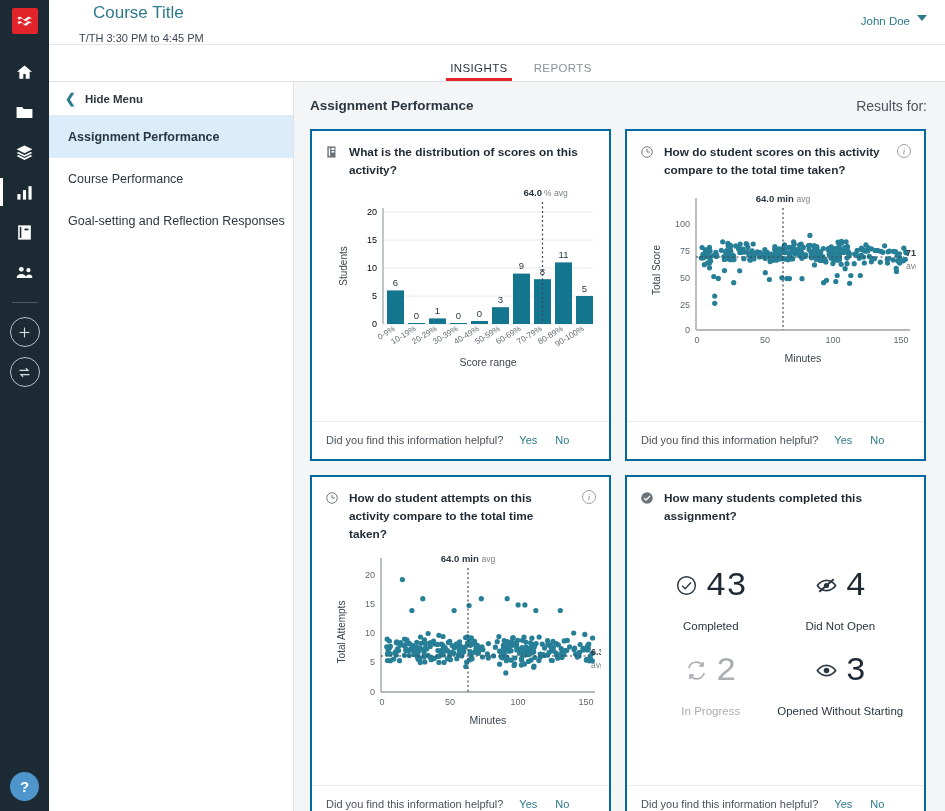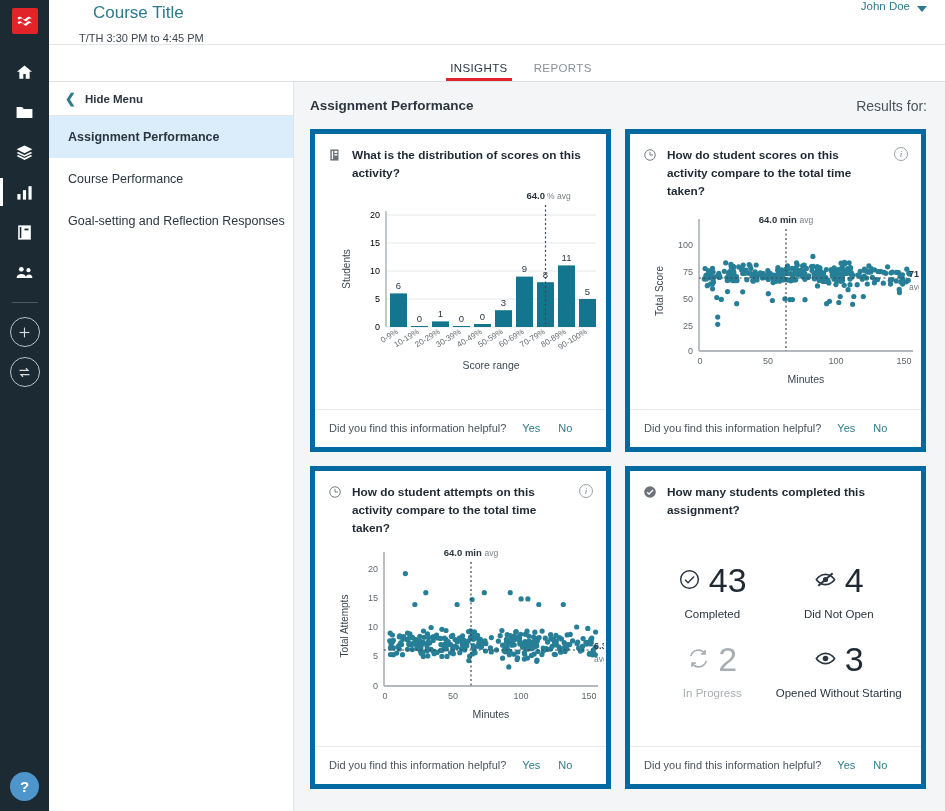--- a/index.html
+++ b/index.html
@@ -60,22 +60,22 @@
   }
   .course-title {
     position: absolute; left: 44px; top: 3px;
     font-size: 17px; color: #2d7a8c; font-weight: 400;
   }
   .course-sub {
     position: absolute; left: 30px; top: 32px;
     font-size: 11px; color: #3c4650;
   }
   .user-menu {
-    position: absolute; right: 18px; top: 0;
-    display: flex; align-items: flex-end; gap: 7px;
+    position: absolute; right: 18px; top: 15px;
+    display: flex; align-items: flex-start; gap: 7px;
     font-size: 11.5px; color: #2d7a8c;
   }
   .caret-down {
     width: 0; height: 0;
     border-left: 5px solid transparent; border-right: 5px solid transparent;
     border-top: 6px solid #2d7a8c;
   }
 
   
   .tabbar {
@@ -132,22 +132,22 @@
     background: #fff; display: flex; align-items: center; gap: 8px;
     padding: 0 9px; font-size: 11.5px; color: #2d7a8c;
   }
   .results-btn svg { width: 14px; height: 14px; }
 
   .grid {
     display: grid; grid-template-columns: 301px 301px;
     gap: 14px; padding: 0 16px;
   }
   .card {
-    background: #ffffff; border: 5px solid #0369a1;
-    display: flex; flex-direction: column;
+    background: #ffffff; border: 2px solid #0369a1;
+    display: flex; flex-direction: column; gap: 33px;
   }
   .card-body { flex: 1; padding: 13px 13px 4px; position: relative; }
   .card-head { display: flex; gap: 9px; align-items: flex-start; }
   .card-icon { flex: 0 0 15px; margin-top: 1px; }
   .card-icon svg { width: 14px; height: 14px; }
   .card-q {
     font-size: 11.8px; font-weight: bold; color: #1f2933;
     line-height: 1.52; flex: 1; padding-right: 4px;
   }
   .info-i {
@@ -165,24 +165,24 @@
   .card-foot .helpful-q { }
 
   .chart-area { position: relative; width: 100%; }
 
   
   .stats {
     display: grid; grid-template-columns: 1fr 1fr;
     row-gap: 4px; padding: 34px 6px 8px; text-align: center;
   }
   .stat { padding: 9px 0; }
-  .stat-row { display: flex; align-items: center; justify-content: center; gap: 8px; }
+  .stat-row { display: flex; align-items: center; justify-content: center; gap: 8px; font-family: Liberation Mono, monospace; }
   .stat-row svg { width: 23px; height: 23px; }
   .stat-num { font-size: 34px; color: #1f2933; line-height: 1; font-weight: 400; }
-  .stat-label { font-size: 11.5px; color: #2b3640; margin-top: 11px; }
+  .stat-label { font-size: 11.5px; color: #2b3640; margin-top: 17px; }
   .stat.muted .stat-num, .stat.muted .stat-label { color: #a9aeb3; }
   .stat.muted svg { stroke: #a9aeb3 !important; fill: none; }
 
   svg text { font-family: "Liberation Sans", sans-serif; }
 </style>
 </head>
 <body>
 
 <div id="app">
 

